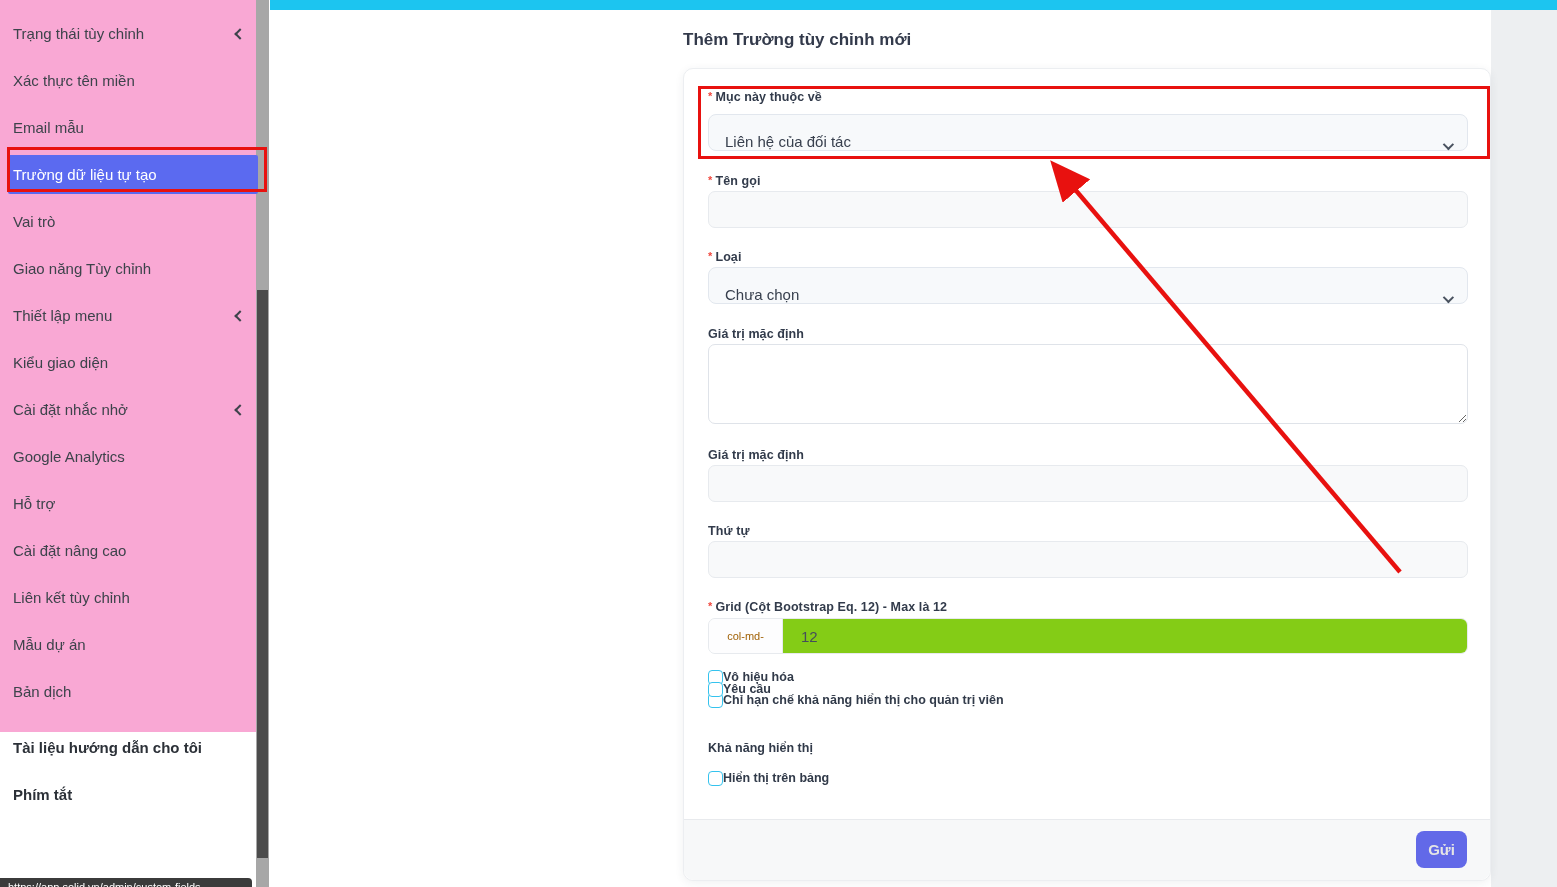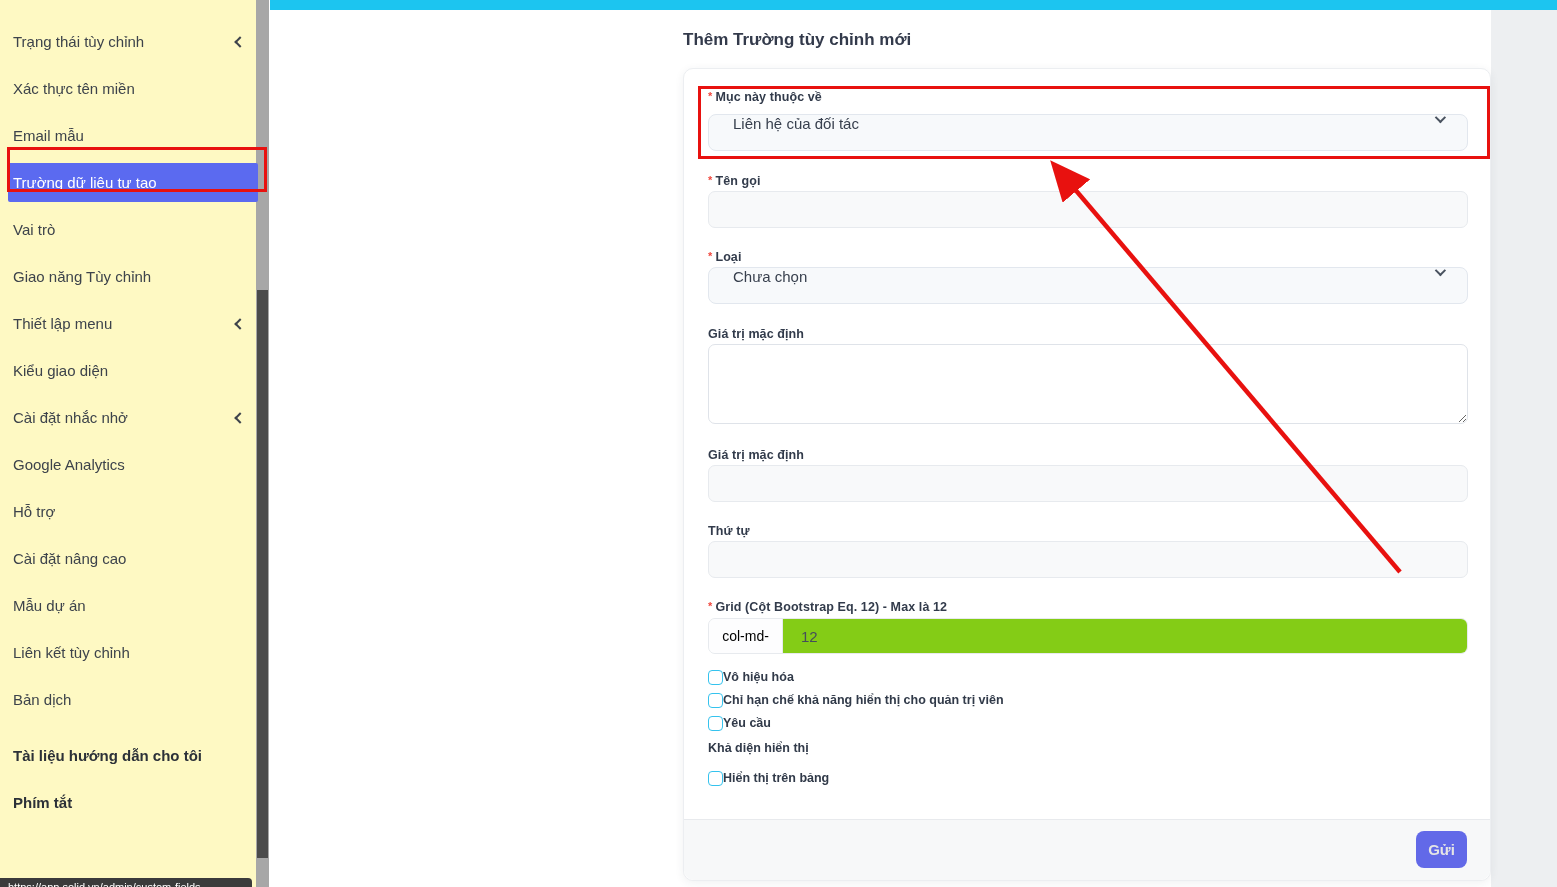--- a/index.html
+++ b/index.html
@@ -1,21 +1,21 @@
 <!DOCTYPE html>
 <html><head>
 <meta charset="utf-8">
 <style>
   * { margin:0; padding:0; box-sizing:border-box; }
   html,body { width:1557px; height:887px; overflow:hidden; background:#fff;
               font-family:"Liberation Sans","DejaVu Sans",sans-serif; }
   .stage { position:relative; width:1557px; height:887px; background:#fff; overflow:hidden; }
 
   
-  .sidebar { position:absolute; left:0; top:0; width:256px; height:887px; background:#fef9c3; padding-top:18px; z-index:2; }
+  .sidebar { position:absolute; left:0; top:0; width:256px; height:732px; background:#f9a8d4; padding-top:10px; z-index:2; }
   .side-item { height:47px; display:flex; align-items:center; padding:0 12px 0 13px;
                font-size:15px; color:#3d434b; cursor:pointer; justify-content:space-between; }
   .side-item .lbl { white-space:nowrap; }
   .side-item.bold .lbl { font-weight:700; color:#2c3138;margin-top:17px; }
   .side-item.active { background:#5b6af0; color:#fff; height:39px; margin:4px 0 4px 8px; width:250px;
                       border-radius:2px; padding-left:5px; }
   .chev-left { width:8px; height:8px; border-left:2px solid #3d434b; border-bottom:2px solid #3d434b;
                transform:rotate(45deg); flex:0 0 auto; }
 
   
@@ -40,32 +40,32 @@
                 border:none; border-radius:8px; font-size:15px; font-weight:700; cursor:pointer;
                 font-family:"Liberation Sans","DejaVu Sans",sans-serif; }
 
   
   .flabel { position:absolute; left:24px; font-size:12.5px; font-weight:700; color:#323b4b; letter-spacing:.1px; }
   .req { color:#f0483e; margin-right:3px; font-size:11px; vertical-align:1px; }
   .t-input { position:absolute; left:24px; width:760px; height:37px; background:#f8f9fa; border:1px solid #e7eaee;
              border-radius:7px; font-size:15px; color:#3c4452; padding:0 14px;
              font-family:"Liberation Sans","DejaVu Sans",sans-serif; }
   .select { position:absolute; left:24px; width:760px; height:37px; background:#f7f9fb; border:1px solid #e2e7ee;
-            border-radius:8px; display:flex; align-items:flex-start; justify-content:space-between;
-            padding:0 24px; cursor:pointer; }
+            border-radius:8px; display:flex; align-items:flex-end; justify-content:space-between;
+            padding:0 16px; cursor:pointer; }
   .select-value { font-size:15px; color:#38404e; }
   .chev-down { width:8px; height:8px; border-right:2px solid #49525f; border-bottom:2px solid #49525f;
                transform:rotate(45deg) translateY(-2px); }
   .t-area { position:absolute; left:24px; width:760px; height:80px; background:#fff; border:1px solid #dfe3e9;
             border-radius:7px; resize:both; font-size:15px; color:#3c4452; padding:8px 12px;
             font-family:"Liberation Sans","DejaVu Sans",sans-serif; }
   .input-group { position:absolute; left:24px; width:760px; height:36px; display:flex; border:1px solid #e7eaee;
                  border-radius:7px; overflow:hidden; background:#f8f9fa; }
   .ig-prepend { width:74px; background:#fdfdfe; border-right:1px solid #e7eaee; display:flex; align-items:center;
-                justify-content:center; font-size:14px; color:#000000; }
+                justify-content:center; font-size:11px; color:#a16207; }
   .ig-input { flex:1; border:none; background:#84cc16; font-size:15px; color:#454d5b; padding:0 18px;
               font-family:"Liberation Sans","DejaVu Sans",sans-serif; }
 
   .cb-row { position:absolute; left:24px; display:flex; align-items:center; cursor:pointer; height:22px; }
   .cb { width:15px; height:15px; background:#fff; border:1.6px solid #35c3ee; border-radius:4px; flex:0 0 auto; }
   .cb-label { font-size:12.5px; font-weight:700; color:#313a49; }
   .plain-label { position:absolute; left:24px; font-size:12.5px; font-weight:700; color:#313a49; }
 
   
   .red-box-sidebar { position:absolute; left:7px; top:147px; width:260px; height:45px;
@@ -118,24 +118,24 @@
     <div class="side-item">
       <span class="lbl">Google Analytics</span>
     </div>
     <div class="side-item">
       <span class="lbl">Hỗ trợ</span>
     </div>
     <div class="side-item">
       <span class="lbl">Cài đặt nâng cao</span>
     </div>
     <div class="side-item">
+      <span class="lbl">Liên kết tùy chỉnh</span>
+    </div>
+    <div class="side-item">
       <span class="lbl">Mẫu dự án</span>
-    </div>
-    <div class="side-item">
-      <span class="lbl">Liên kết tùy chỉnh</span>
     </div>
     <div class="side-item">
       <span class="lbl">Bản dịch</span>
     </div>
     <div class="side-item bold">
       <span class="lbl">Tài liệu hướng dẫn cho tôi</span>
     </div>
     <div class="side-item bold">
       <span class="lbl">Phím tắt</span>
     </div>
@@ -202,26 +202,26 @@
     </div>
 
     <label class="cb-row" style="top:597px">
       <span class="cb"></span>
       <span class="cb-label">Vô hiệu hóa</span>
     </label>
     <label class="cb-row" style="top:620px">
       <span class="cb"></span>
       <span class="cb-label">Chỉ hạn chế khả năng hiển thị cho quản trị viên</span>
     </label>
-    <label class="cb-row" style="top:643px">
+    <label class="cb-row" style="top:609px">
       <span class="cb"></span>
       <span class="cb-label">Yêu cầu</span>
     </label>
 
-    <div class="plain-label" style="top:672px">Khả diện hiển thị</div>
+    <div class="plain-label" style="top:672px">Khả năng hiển thị</div>
     <label class="cb-row" style="top:698px">
       <span class="cb"></span>
       <span class="cb-label">Hiển thị trên bảng</span>
     </label>
 
     <div class="card-footer">
       <button class="btn-submit">Gửi</button>
     </div>
   </section>
 

